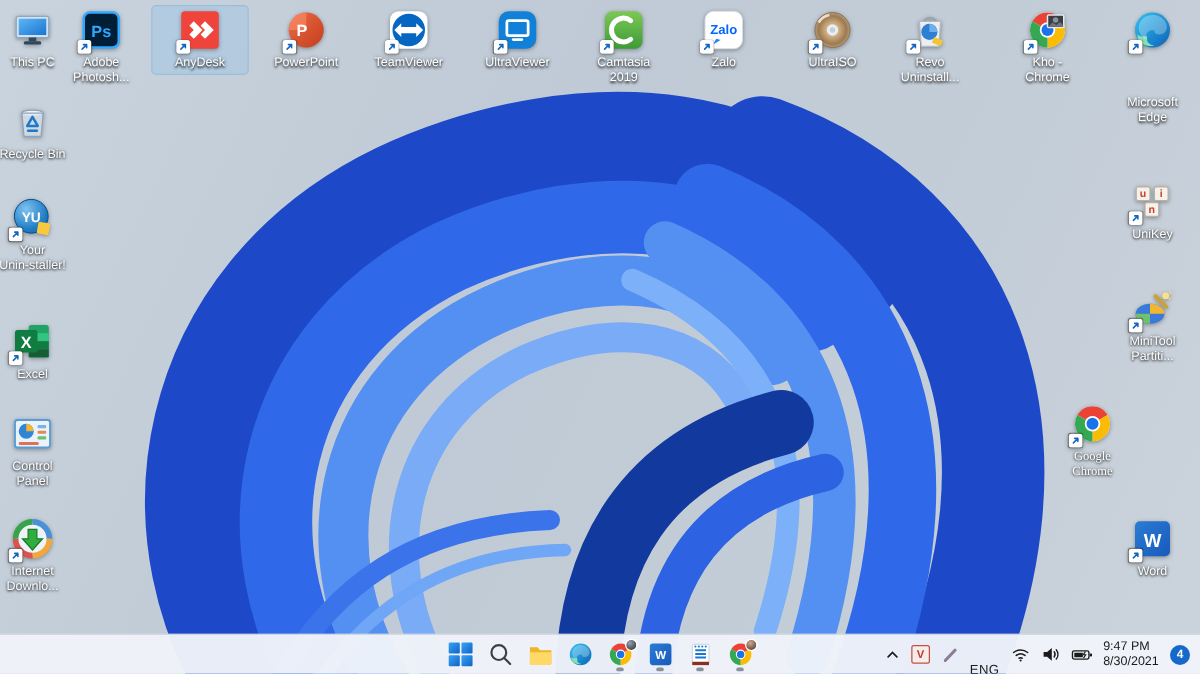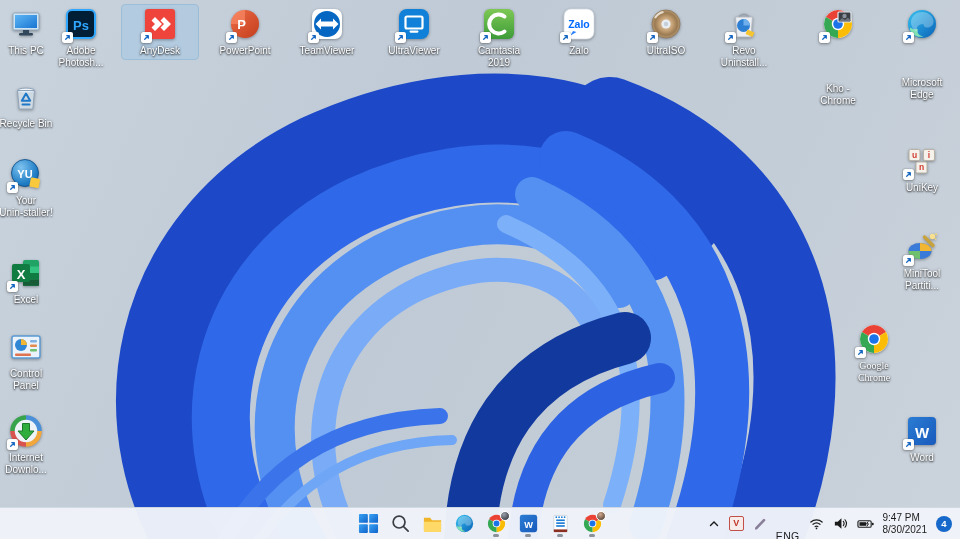--- a/index.html
+++ b/index.html
@@ -275,21 +275,21 @@
           </svg>
           <span class="shortcut">
             <svg viewBox="0 0 10 10" fill="none" stroke="#1566c0" stroke-width="1.4" stroke-linecap="round" stroke-linejoin="round">
               <path d="M3 7 L7 3 M4.2 3 H7 V5.8"></path>
             </svg>
           </span>
         </div>
         <div class="dlabel">Revo
 Uninstall...</div>
       </div>
-      <div class="dicon" style="left: 800px; top: 5px; gap: 38px;">
+      <div class="dicon" style="left: 800px; top: 5px;">
         <div class="ic">
           <svg viewBox="0 0 34 34">
             <circle cx="17" cy="17" r="14" fill="#fff"></circle>
             <path d="M17 17 L4.88 10 A14 14 0 0 1 29.12 10 Z" fill="#ea4335"></path>
             <path d="M17 17 L29.12 10 A14 14 0 0 1 17 31 Z" fill="#fbbc05"></path>
             <path d="M17 17 L17 31 A14 14 0 0 1 4.88 10 Z" fill="#34a853"></path>
             <circle cx="17" cy="17" r="6.2" fill="#fff"></circle>
             <circle cx="17" cy="17" r="4.8" fill="#1a73e8"></circle>
             <rect x="17" y="5" width="13" height="10" rx="1" fill="#3a3f46" stroke="#e4e9ef" stroke-width="1.2"></rect>
             <circle cx="23.5" cy="9" r="2.2" fill="#8a919b"></circle>

